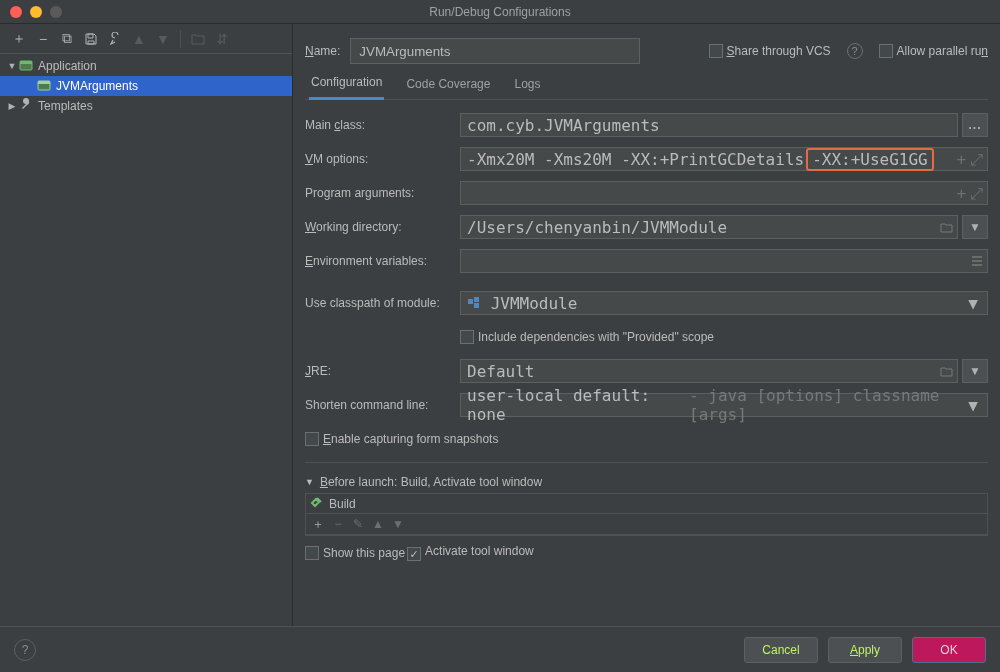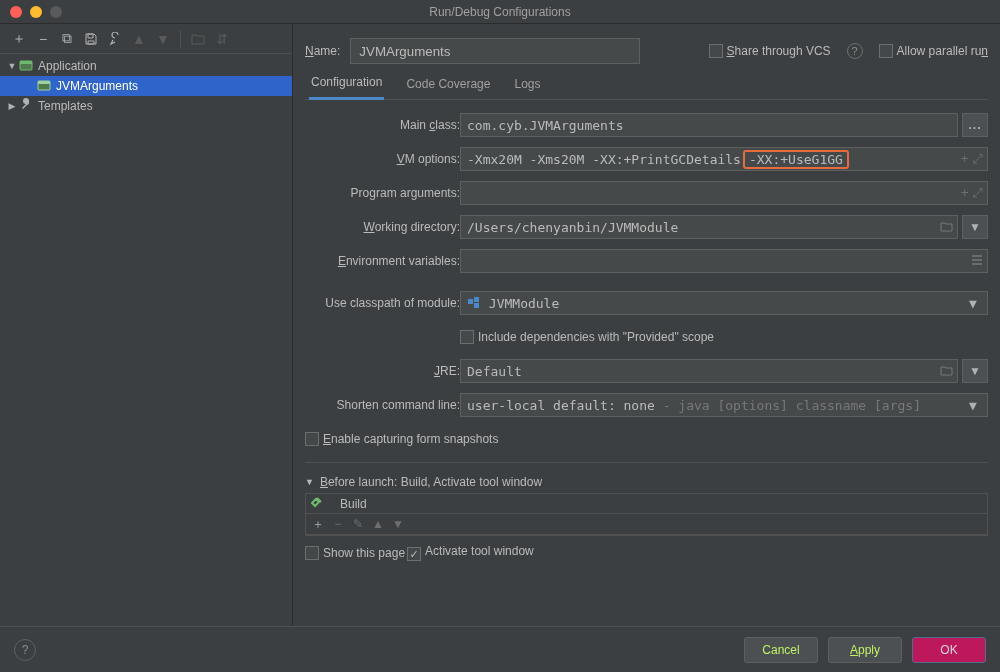--- a/index.html
+++ b/index.html
@@ -79,25 +79,25 @@
 
   .tabs {
     display: flex; gap: 20px; border-bottom: 1px solid #515151;
     height: 30px; align-items: flex-end; padding-left: 4px;
   }
   .tab { padding: 6px 2px 8px; color: #a0a0a0; cursor: pointer; }
   .tab.active { color: #bbbbbb; border-bottom: 3px solid #4a88c7; margin-bottom: -1px; }
 
   .form { padding-top: 10px; }
   .frow { display: flex; align-items: center; min-height: 30px; margin-bottom: 4px; }
-  .flabel { width: 155px; color: #bbbbbb; text-align: right; }
+  .flabel { width: 155px; color: #bbbbbb; }
   .finput {
     flex: 1; height: 24px; background: #45494a; border: 1px solid #5e6060;
     color: #bbbbbb; padding: 4px 6px; display: flex; align-items: center;
-    position: relative; font-family: Menlo, monospace; font-size: 13px;
+    position: relative; font-family: Menlo, monospace; font-size: 16px;
   }
   .finput.mono { font-family: Menlo, monospace; }
   .finput .trail-icons {
     position: absolute; right: 4px; display: flex; gap: 4px; color: #6e6e6e;
   }
   .side-btn {
     width: 26px; height: 24px; background: #4c5052; border: 1px solid #5e6060;
     margin-left: 4px; display: flex; align-items: center; justify-content: center;
     color: #afb1b3; cursor: pointer;
   }
@@ -110,21 +110,21 @@
   .muted { color: #787878; }
 
   .divider { height: 1px; background: #515151; margin: 8px 0; }
 
   .before-launch { }
   .bl-header { display: flex; align-items: center; height: 22px; gap: 6px; }
   .bl-list {
     border: 1px solid #515151; border-top: none; border-left: none; border-right: none;
   }
   .bl-item {
-    height: 20px; display: flex; align-items: center; gap: 17px; padding-left: 4px;
+    height: 20px; display: flex; align-items: center; gap: 6px; padding-left: 4px;
     border: 1px solid #515151; border-bottom: none; background: #3c3f41;
   }
   .bl-toolbar {
     height: 22px; display: flex; align-items: center; gap: 4px;
     border: 1px solid #515151; padding: 0 4px;
   }
   .bl-toolbar span { color: #6e6e6e; width: 16px; text-align: center; }
   .bl-toolbar span.enabled { color: #afb1b3; cursor: pointer; }
 
   .checks-row { display: flex; align-items: center; gap: 2px; padding-top: 8px; }

